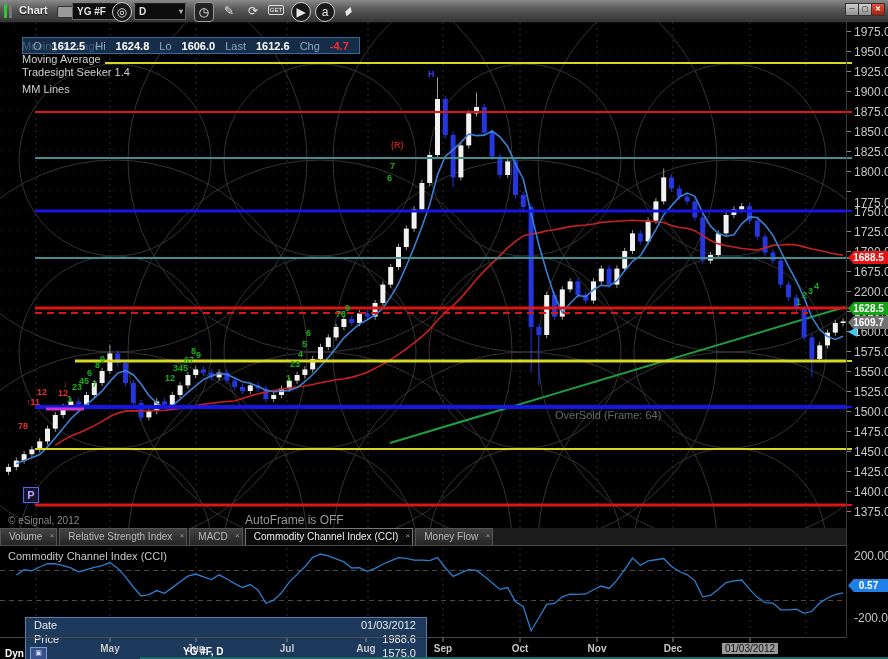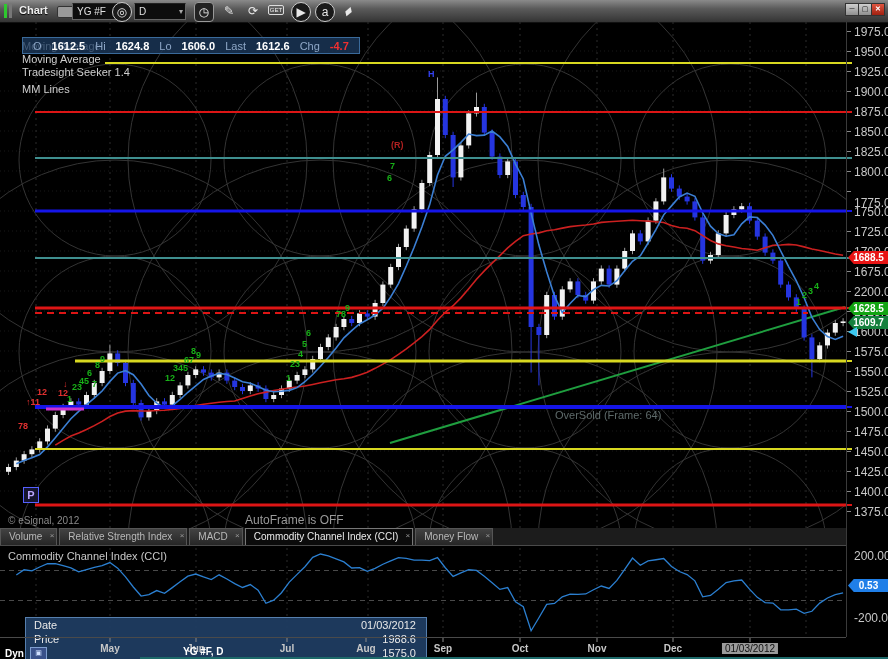--- a/index.html
+++ b/index.html
@@ -8,21 +8,21 @@
   
   #toolbar{position:absolute;left:0;top:0;width:888px;height:22px;
     background:linear-gradient(#8a8a8a,#5a5a5a 40%,#343434);border-bottom:1px solid #111;}
   .winind{position:absolute;left:4px;top:4px;width:10px;height:14px;}
   .winind i{position:absolute;top:0;width:3px;height:14px;}
   .winind i.g{left:0;background:#2ec82e;}
   .winind i.d{left:5px;background:#777;}
   #app-title{position:absolute;left:19px;top:4px;font-size:11px;font-weight:bold;color:#efefef;text-shadow:0 1px 1px #000;}
   .badge{position:absolute;left:57px;top:6px;width:16px;height:10px;background:#9a9a9a;border:1px solid #333;border-radius:2px;}
   .combo{position:absolute;top:3px;height:15px;background:#0d0d0d;border:1px solid #666;
-    border-top-color:#222;color:#e0e0e0;font-size:10px;line-height:15px;padding-left:4px;}
+    border-top-color:#222;color:#e0e0e0;font-size:10px;line-height:15px;padding-left:4px;font-weight:bold;}
   .combo .arr{position:absolute;right:2px;top:0;color:#aaa;font-size:8px;}
   #symbol-box{left:72px;width:42px;}
   #interval-box{left:134px;width:46px;}
   .tbtn{position:absolute;top:2px;width:18px;height:18px;color:#e8e8e8;font-size:12px;
     text-align:center;line-height:18px;}
   .tbtn.circ{border:1px solid #ccc;border-radius:50%;background:#1a1a1a;}
   .tbtn.boxed{border:1px solid #999;border-radius:4px;background:#222;}
   .getbox{display:inline-block;border:1px solid #ddd;border-radius:2px;font-size:6px;line-height:8px;
     padding:0 1px;color:#eee;vertical-align:3px;}
   .winbtn{position:absolute;top:3px;width:12px;height:11px;background:linear-gradient(#cfcfcf,#8f8f8f);
@@ -535,25 +535,25 @@
       <div class="mm-tick" style="top:135px;background:#3f8f8f"></div>
       <div class="mm-tick" style="top:188px;background:#1515e8"></div>
       <div class="mm-tick" style="top:235px;background:#3f8f8f"></div>
       <div class="mm-tick" style="top:285px;background:#dd1515"></div>
       <div class="mm-tick" style="top:338px;background:#d8d820"></div>
       <div class="mm-tick" style="top:384px;background:#1515e8"></div>
       <div class="mm-tick" style="top:426px;background:#d8d820"></div>
       <div class="mm-tick" style="top:482px;background:#dd1515"></div>
       <div class="ax-tag" style="top:229px;background:#e81414">1688.5</div>
       <div class="ax-tag" style="top:280px;background:#12a412">1628.5</div>
-      <div class="ax-tag" style="top:294px;background:#15803d">1609.7</div>
+      <div class="ax-tag" style="top:294px;background:#737373">1609.7</div>
       <div id="cyan-arrow" style="top:305px"></div>
       <div class="ax-label" style="top:527px">200.00</div>
       <div class="ax-label" style="top:589px">-200.00</div>
-      <div class="ax-tag" style="top:557px;background:#1f7fe8">0.53</div>
+      <div class="ax-tag" style="top:557px;background:#1f7fe8">0.57</div>
     </div>
 
   <div id="tabs">
       <div class="tab">Volume<span class="x">×</span></div>
       <div class="tab">Relative Strength Index<span class="x">×</span></div>
       <div class="tab">MACD<span class="x">×</span></div>
       <div class="tab active">Commodity Channel Index (CCI)<span class="x">×</span></div>
       <div class="tab">Money Flow<span class="x">×</span></div>
     </div>
   <div id="cci-title">Commodity Channel Index (CCI)</div>

